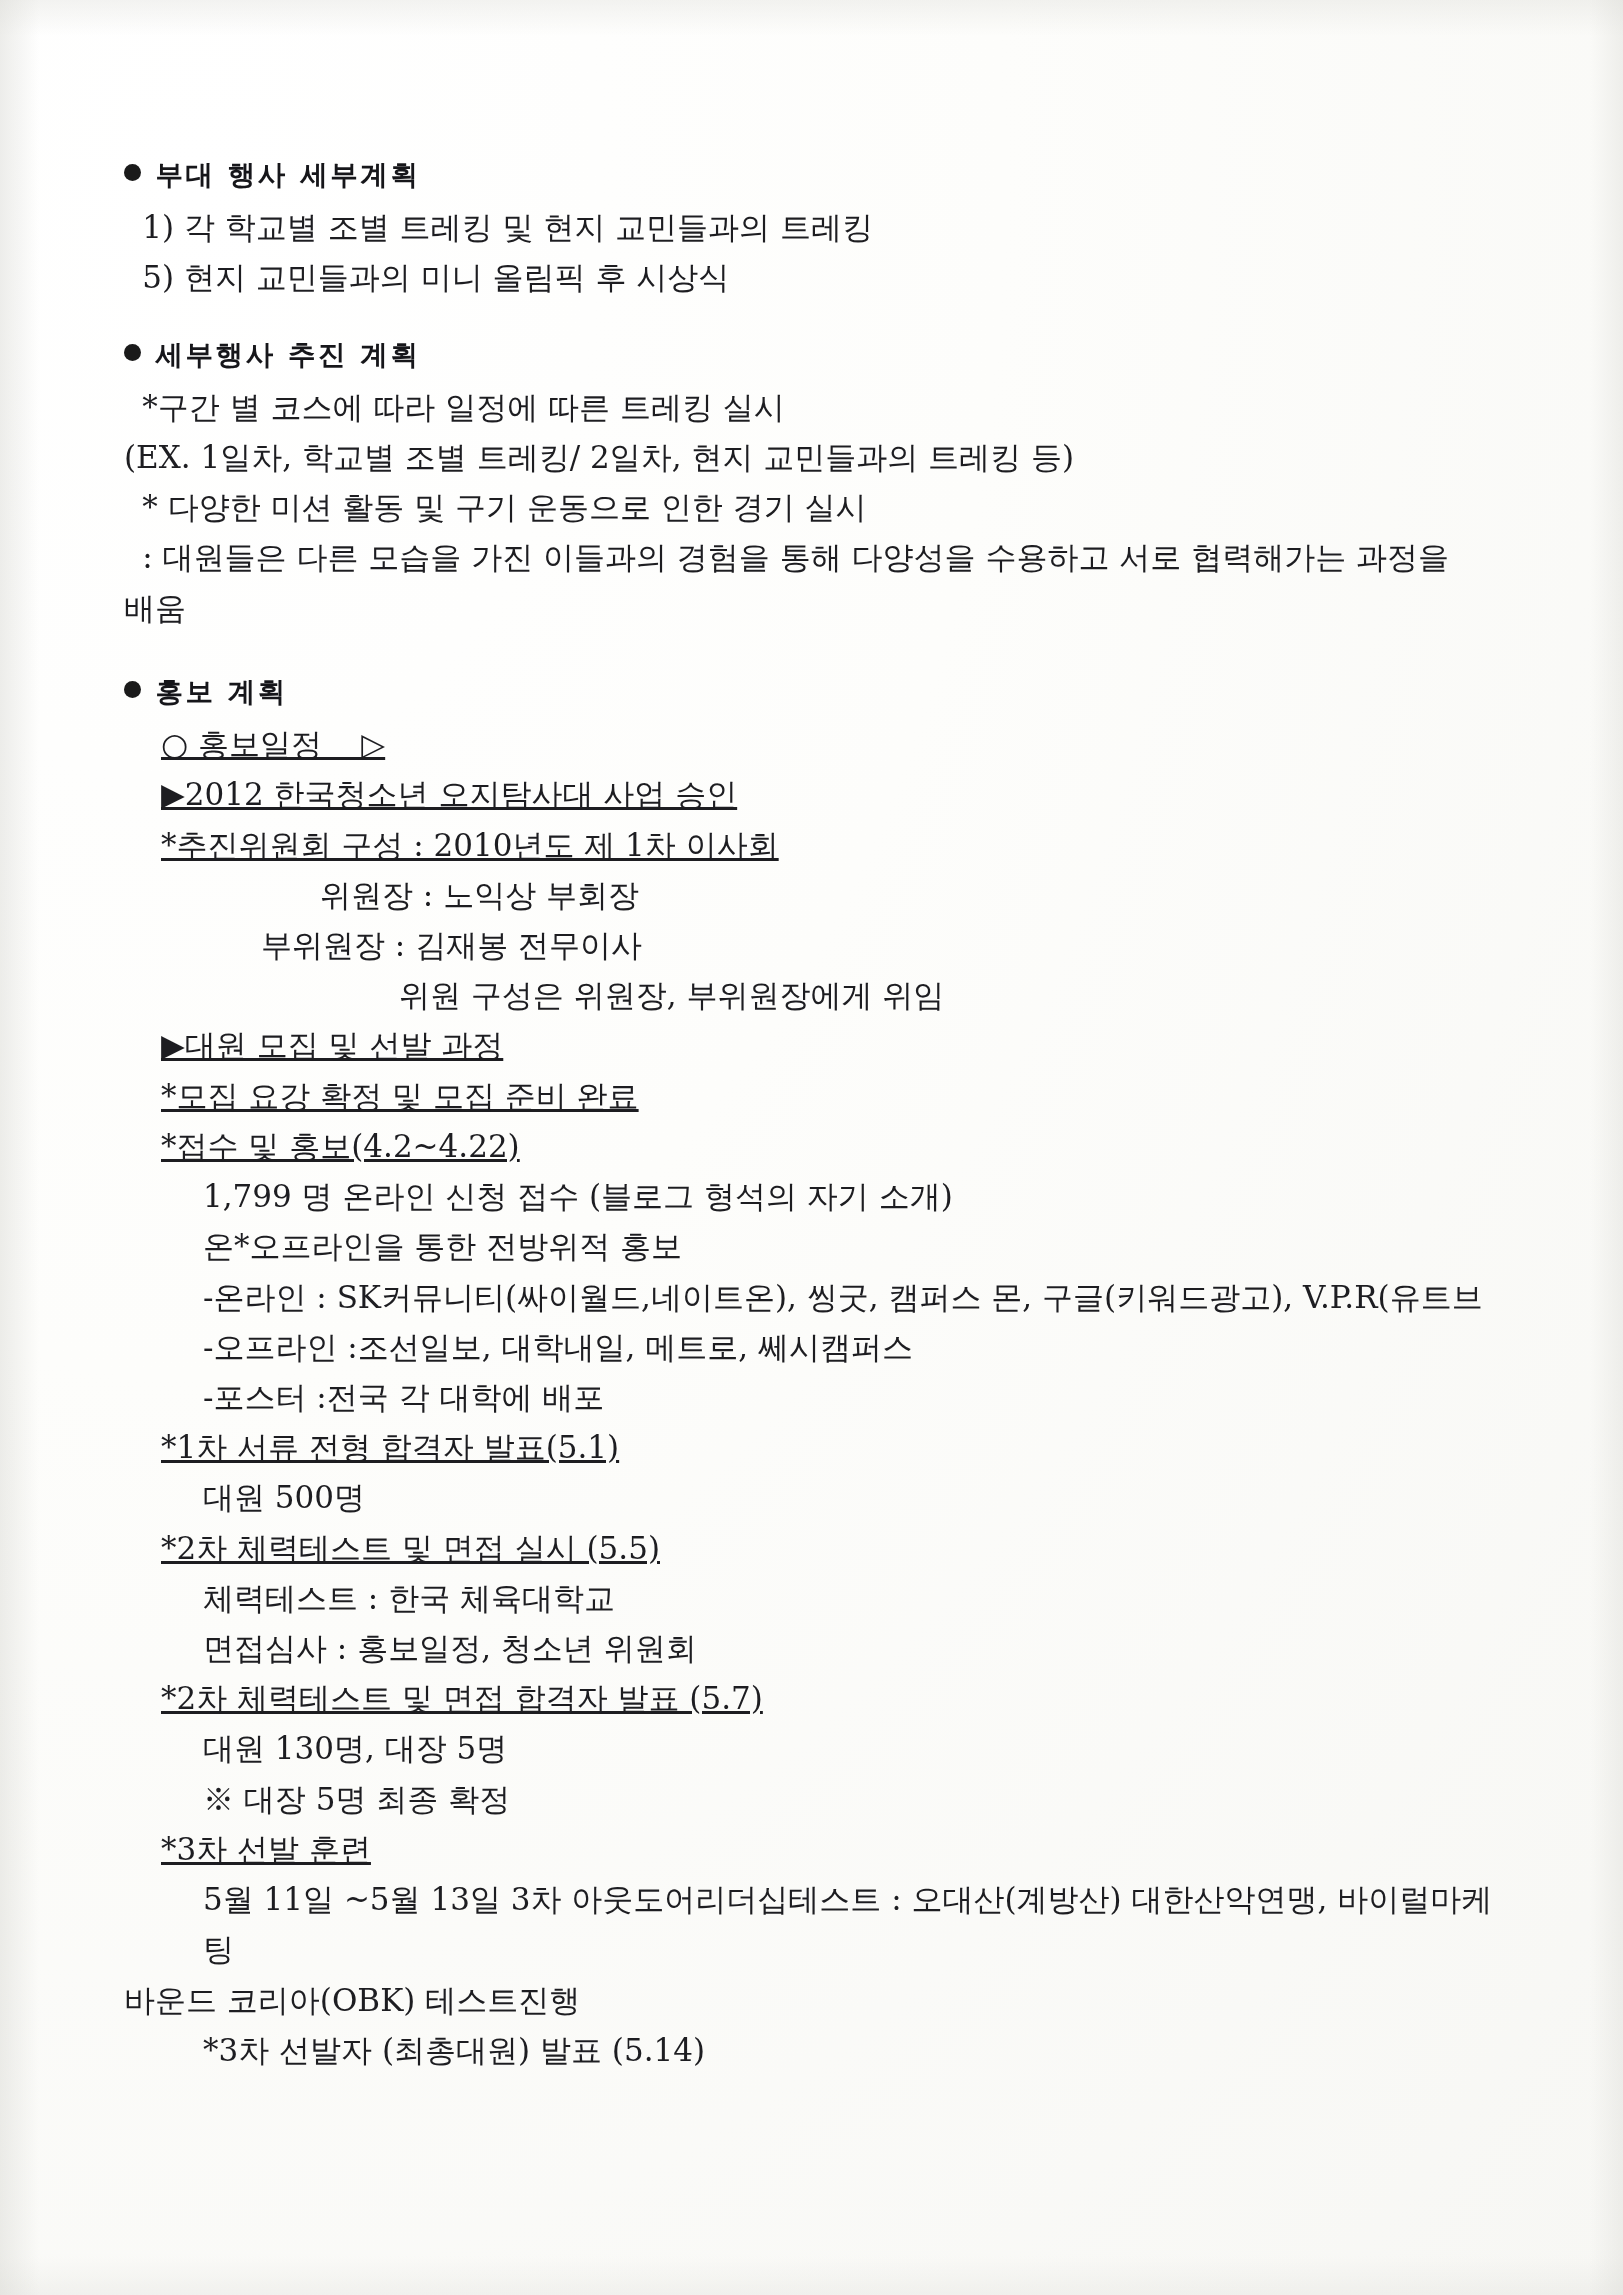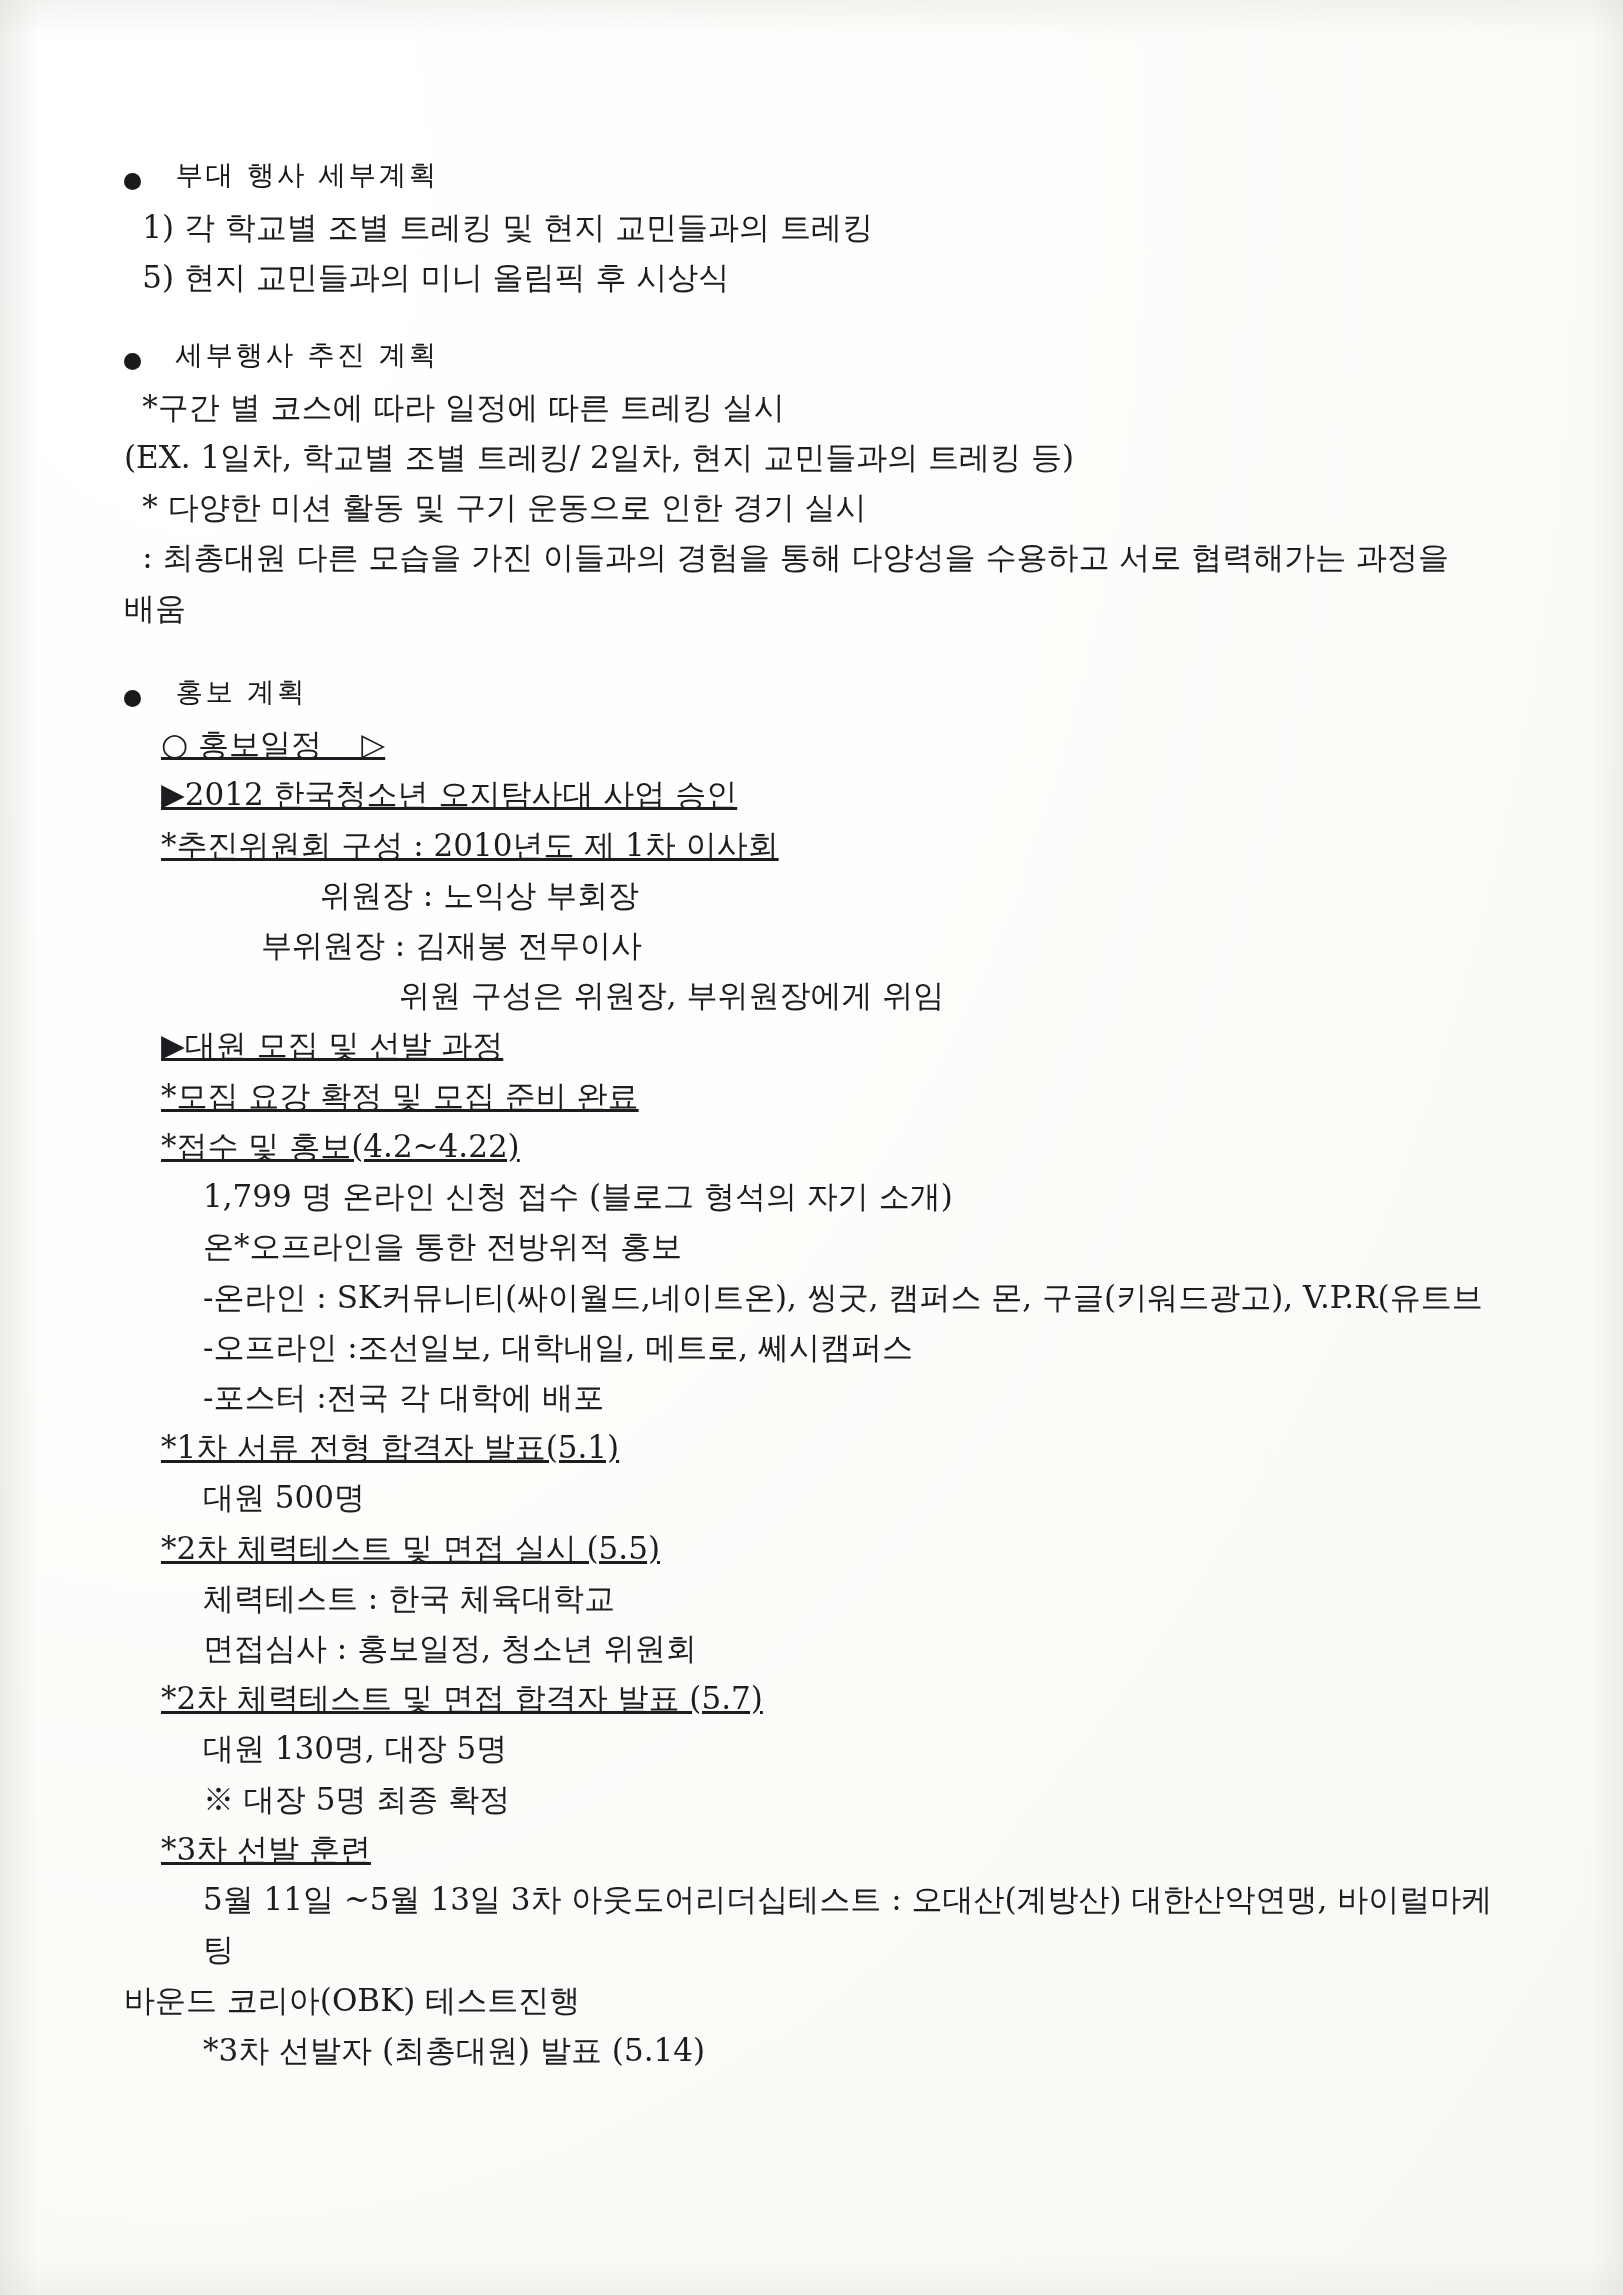--- a/index.html
+++ b/index.html
@@ -34,27 +34,26 @@
       linear-gradient(to top, rgba(220,220,215,0.30) 0px, rgba(255,255,255,0) 39px);
   }
   .content {
     position: absolute;
     left: 124px;
     top: 157px;
     width: 1388px;
   }
   .sec-head {
     display: flex;
-    align-items: flex-end;
-    font-weight: normal;
+    align-items: center;
+    font-weight: bold;
     font-size: 27.5px;
     letter-spacing: 2.6px;
     margin: 0 0 9.2px 0;
     color: #16161a;
-    gap: 20px;
   }
   .bullet-dot {
     display: inline-block;
     width: 17px;
     height: 17px;
     border-radius: 50%;
     background: #1a1a1a;
     margin-right: 14.4px;
     flex: 0 0 auto;
     position: relative;
@@ -97,21 +96,21 @@
     <div class="gap-md"></div>
 
     <div class="block">
       <div class="sec-head">
         <span class="bullet-dot"></span>
         <span>세부행사 추진 계획</span>
       </div>
       <p class="line indent-1">*구간 별 코스에 따라 일정에 따른 트레킹 실시</p>
       <p class="line wrap-line">(EX. 1일차, 학교별 조별 트레킹/ 2일차, 현지 교민들과의 트레킹 등)</p>
       <p class="line indent-1">* 다양한 미션 활동 및 구기 운동으로 인한 경기 실시</p>
-      <p class="line indent-1">: 최총대원 다른 모습을 가진 이들과의 경험을 통해 다양성을 수용하고 서로 협력해가는 과정을</p>
+      <p class="line indent-1">: 대원들은 다른 모습을 가진 이들과의 경험을 통해 다양성을 수용하고 서로 협력해가는 과정을</p>
       <p class="line wrap-line">배움</p>
     </div>
 
     <div class="gap-lg"></div>
 
     <div class="block">
       <div class="sec-head">
         <span class="bullet-dot"></span>
         <span>홍보 계획</span>
       </div>

